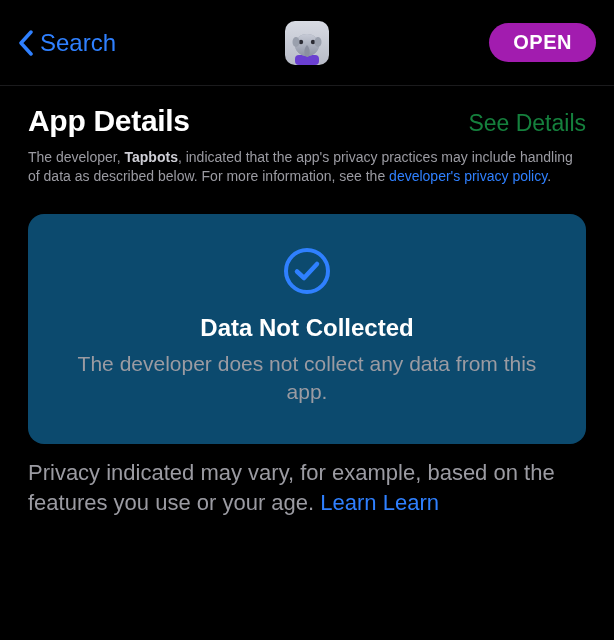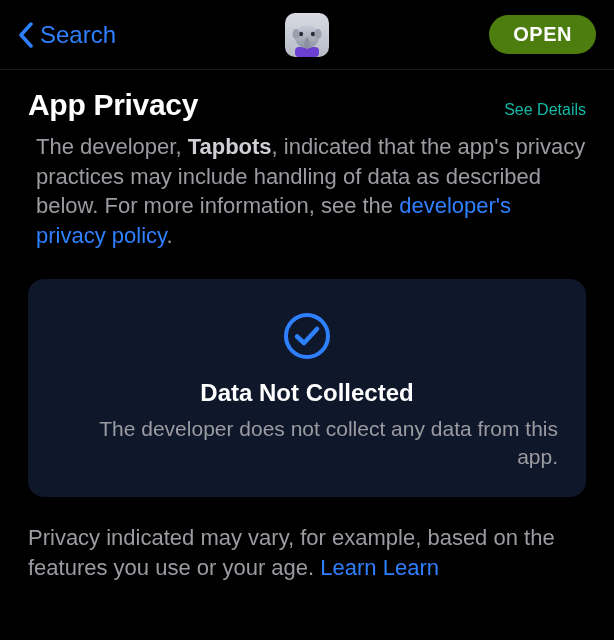--- a/index.html
+++ b/index.html
@@ -8,21 +8,21 @@
     height: 640px;
     background: #000;
     font-family: -apple-system, BlinkMacSystemFont, "Segoe UI", Helvetica, Arial, sans-serif;
     color: #fff;
     overflow: hidden;
   }
   .nav-bar {
     display: flex;
     align-items: center;
     justify-content: space-between;
-    height: 70px;
+    height: 86px;
     padding: 0 18px;
     border-bottom: 1px solid #1b1b1d;
   }
   .back {
     display: flex;
     align-items: center;
     gap: 6px;
     color: #2f80ff;
     font-size: 24px;
     cursor: pointer;
@@ -35,21 +35,21 @@
     background: linear-gradient(180deg, #d8dbe3 0%, #b7bbc7 100%);
     position: absolute;
     left: 50%;
     transform: translateX(-50%);
     display: flex;
     align-items: flex-end;
     justify-content: center;
     overflow: hidden;
   }
   .open-btn {
-    background: #4d7c0f;
+    background: #a21caf;
     color: #fff;
     font-weight: 700;
     font-size: 20px;
     letter-spacing: 0.5px;
     border: none;
     border-radius: 20px;
     padding: 8px 24px;
     cursor: pointer;
   }
   .content {
@@ -60,55 +60,53 @@
     align-items: baseline;
     justify-content: space-between;
     margin-bottom: 10px;
   }
   .section-title {
     font-size: 30px;
     font-weight: 800;
     letter-spacing: -0.3px;
   }
   .see-details {
-    color: #14b8a6;
-    font-size: 16px;
+    color: #15803d;
+    font-size: 23px;
     cursor: pointer;
   }
   .description {
     color: #9b9ba2;
-    font-size: 22px;
+    font-size: 14px;
     line-height: 1.35;
     margin-bottom: 28px;
-    margin-left: 8px;
   }
   .description .strong { color: #cfcfd6; font-weight: 700; }
   .link { color: #2f80ff; cursor: pointer; }
   .card {
-    background: #0f172a;
+    background: #0c4a6e;
     border-radius: 16px;
-    padding: 32px 28px 26px;
+    padding: 32px 28px 38px;
     text-align: center;
-    margin-bottom: 26px;
+    margin-bottom: 14px;
   }
   .check-wrap {
     display: flex;
     justify-content: center;
     margin-bottom: 18px;
   }
   .card-title {
     font-size: 24px;
     font-weight: 700;
     margin-bottom: 8px;
   }
   .card-sub {
     color: #9b9ba2;
     font-size: 21px;
     line-height: 1.35;
-    text-align: right;
   }
   .footer-note {
     color: #9b9ba2;
     font-size: 22px;
     line-height: 1.35;
   }
 </style>
 </head>
 <body>
 
@@ -139,21 +137,21 @@
         </linearGradient>
       </defs>
     </svg>
   </div>
 
   <button class="open-btn">OPEN</button>
 </div>
 
 <div class="content">
   <div class="header-row">
-    <h2 class="section-title">App Privacy</h2>
+    <h2 class="section-title">App Details</h2>
     <span class="see-details">See Details</span>
   </div>
 
   <p class="description">
     <span>The developer, </span><span class="strong">Tapbots</span><span>, indicated that the app's privacy practices may include handling of data as described below. For more information, see the </span><span class="link">developer's privacy policy</span><span>.</span>
   </p>
 
   <div class="card">
     <div class="check-wrap">
       <svg width="50" height="50" viewBox="0 0 50 50">

